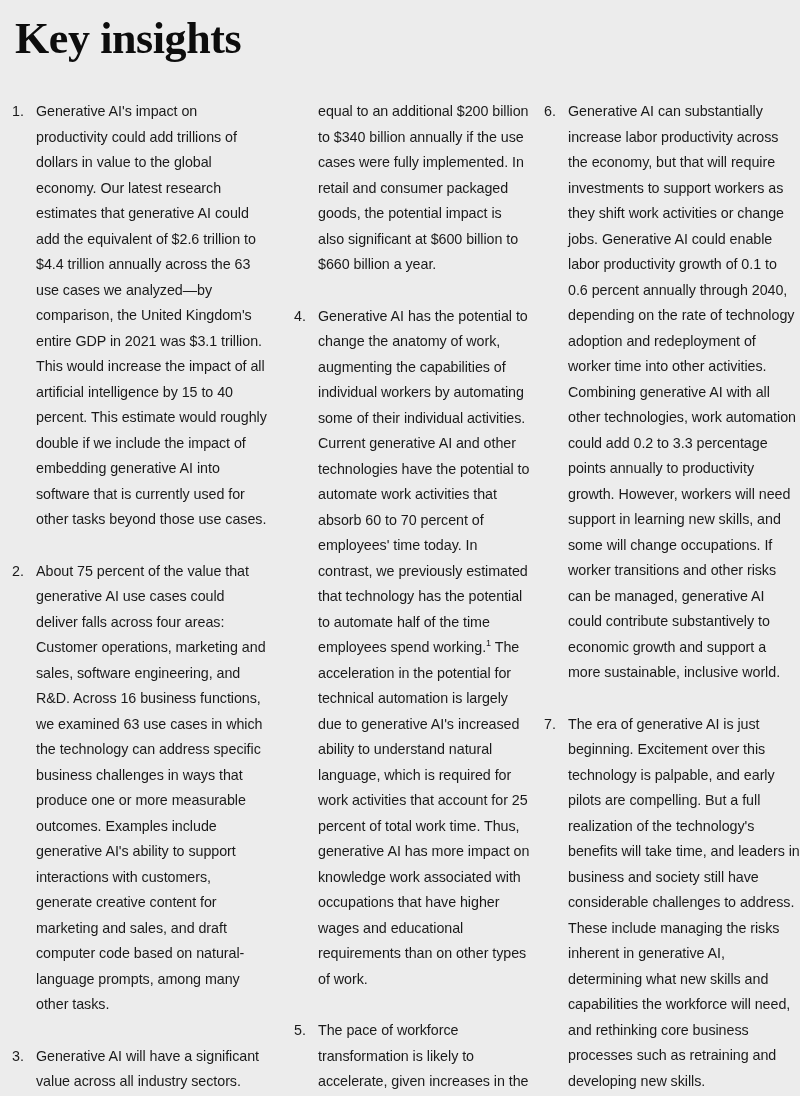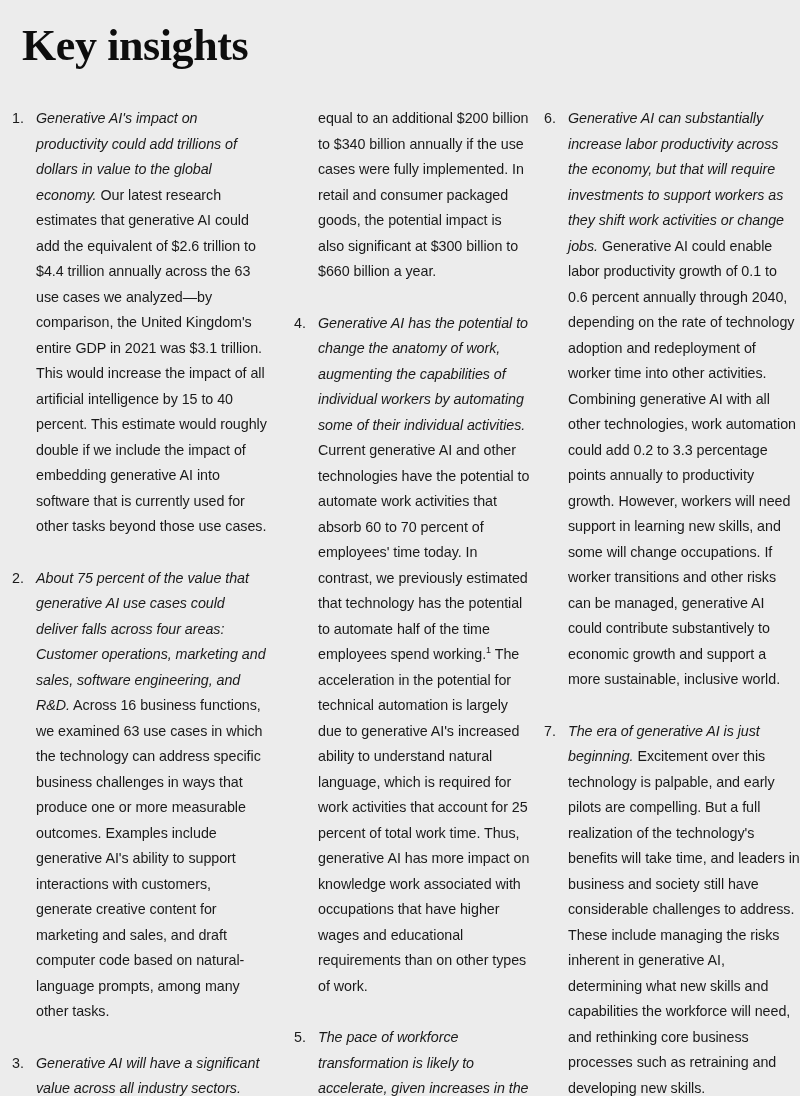--- a/index.html
+++ b/index.html
@@ -21,21 +21,21 @@
     box-sizing: border-box;
     padding: 0;
   }
   .page-title {
     font-family: "Liberation Serif", serif;
     font-weight: bold;
     font-size: 44px;
     line-height: 1;
     letter-spacing: -0.4px;
     color: #0d0d0d;
-    margin: 12px;
+    margin: 5px;
     padding: 12px 0 0 10px;
   }
   .columns {
     display: flex;
     flex-direction: row;
     align-items: flex-start;
     padding: 0;
     margin-top: 38px;
     width: 800px;
     box-sizing: border-box;
@@ -70,21 +70,20 @@
     visibility: hidden;
   }
   .insight-body {
     flex: 1 1 auto;
     font-size: 14.3px;
     line-height: 25.5px;
     color: #1a1a1a;
     letter-spacing: -0.05px;
   }
   .insight-body .lead {
-    font-style: italic;
   }
   .continuation .insight-body {
     margin-top: 0;
   }
   sup.footnote-marker {
     font-size: 9px;
     vertical-align: super;
     line-height: 0;
   }
 </style>
@@ -113,21 +112,21 @@
         <div class="insight-number">3.</div>
         <div class="insight-body"><span class="lead">Generative AI will have a significant value across all industry sectors.</span><span> Banking, high tech, and life sciences are among the industries that could see the biggest impact as a percentage of their revenues from generative AI. Across the banking industry, for example, the technology could deliver value</span></div>
       </div>
 
     </div>
 
     <div class="column col-2">
 
       <div class="insight continuation">
         <div class="insight-number blank"></div>
-        <div class="insight-body"><span>equal to an additional $200 billion to $340 billion annually if the use cases were fully implemented. In retail and consumer packaged goods, the potential impact is also significant at $300 billion to $660 billion a year.</span></div>
+        <div class="insight-body"><span>equal to an additional $200 billion to $340 billion annually if the use cases were fully implemented. In retail and consumer packaged goods, the potential impact is also significant at $600 billion to $660 billion a year.</span></div>
       </div>
 
       <div class="insight">
         <div class="insight-number">4.</div>
         <div class="insight-body"><span class="lead">Generative AI has the potential to change the anatomy of work, augmenting the capabilities of individual workers by automating some of their individual activities.</span><span> Current generative AI and other technologies have the potential to automate work activities that absorb 60 to 70 percent of employees' time today. In contrast, we previously estimated that technology has the potential to automate half of the time employees spend working.</span><sup class="footnote-marker">1</sup><span> The acceleration in the potential for technical automation is largely due to generative AI's increased ability to understand natural language, which is required for work activities that account for 25 percent of total work time. Thus, generative AI has more impact on knowledge work associated with occupations that have higher wages and educational requirements than on other types of work.</span></div>
       </div>
 
       <div class="insight">
         <div class="insight-number">5.</div>
         <div class="insight-body"><span class="lead">The pace of workforce transformation is likely to accelerate, given increases in the potential for technical automation.</span></div>

